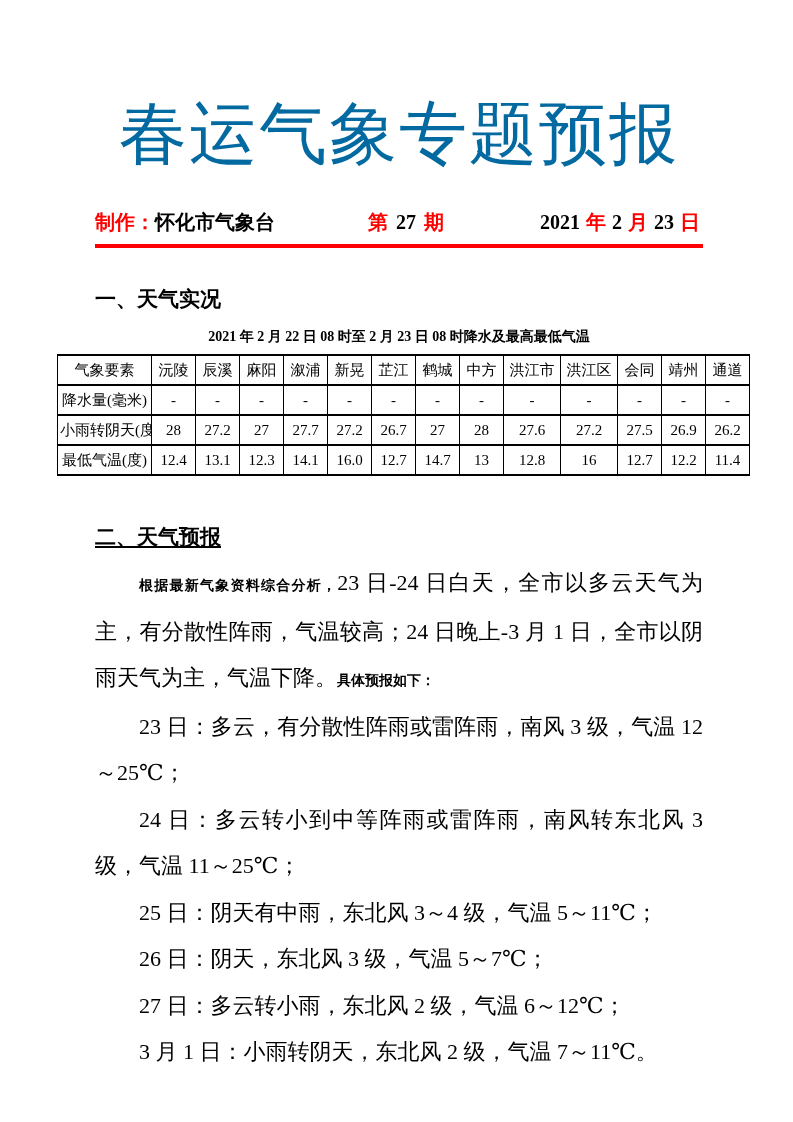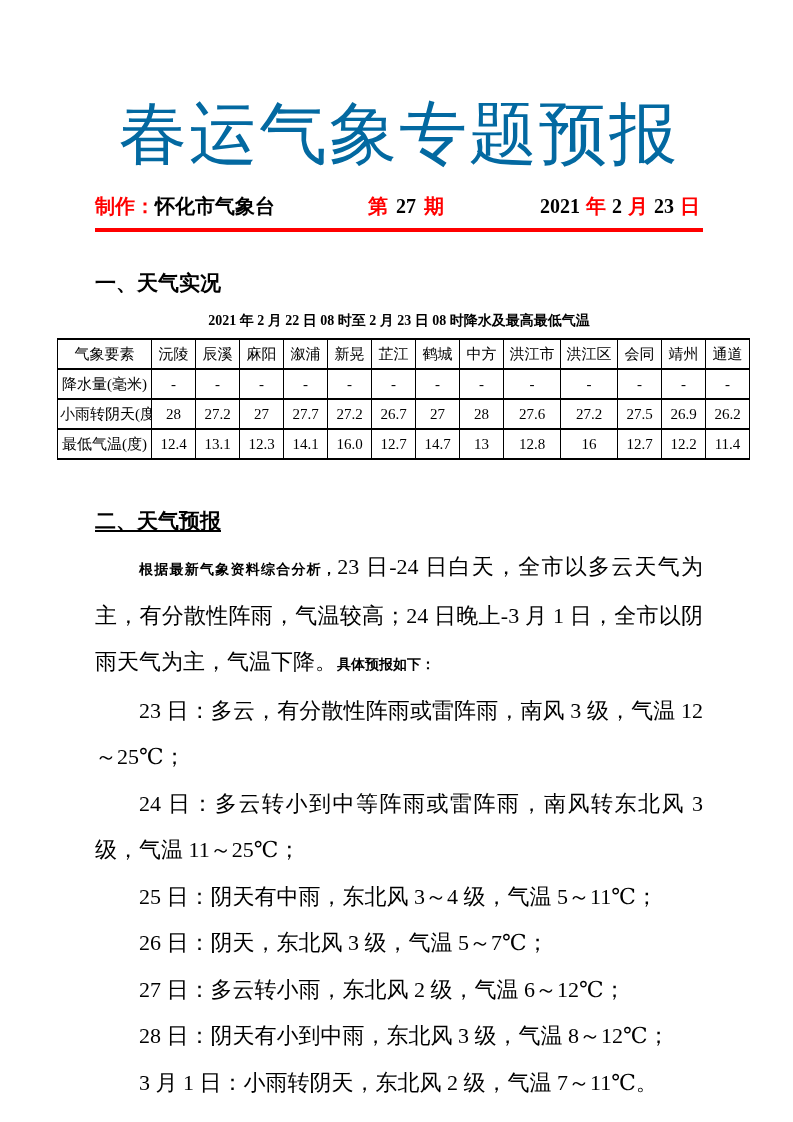--- a/index.html
+++ b/index.html
@@ -20,21 +20,21 @@
     line-height:1.55;
     letter-spacing:2px;
     text-align:center;
     color:#0369a1;
     white-space:nowrap;
   }
   .meta-row{
     display:flex;
     justify-content:space-between;
     align-items:baseline;
-    margin-top:6px;
+    margin-top:22px;
     font-size:20px;
     font-weight:bold;
     line-height:27px;
   }
   .red{color:#ff0000;}
   .meta-issue span{margin:0 4px;}
   .meta-date span{margin:0 3px;}
   .red-rule{
     height:4px;
     background:#ff0000;
@@ -204,16 +204,15 @@
 
   <p class="body-para first">
     <b>根据最新气象资料综合分析，</b><span>23 日-24 日白天，全市以多云天气为主，有分散性阵雨，气温较高；24 日晚上-3 月 1 日，全市以阴雨天气为主，气温下降。</span><b>具体预报如下：</b>
   </p>
 
   <p class="body-para">23 日：多云，有分散性阵雨或雷阵雨，南风 3 级，气温 12～25℃；</p>
   <p class="body-para">24 日：多云转小到中等阵雨或雷阵雨，南风转东北风 3 级，气温 11～25℃；</p>
   <p class="body-para">25 日：阴天有中雨，东北风 3～4 级，气温 5～11℃；</p>
   <p class="body-para">26 日：阴天，东北风 3 级，气温 5～7℃；</p>
   <p class="body-para">27 日：多云转小雨，东北风 2 级，气温 6～12℃；</p>
-  <p class="body-para">28 日：阴天有小到中雨，东北风 3 级，气温 8～12℃；</p>
   <p class="body-para">3 月 1 日：小雨转阴天，东北风 2 级，气温 7～11℃。</p>
 
 </div>
 
 </body></html>

